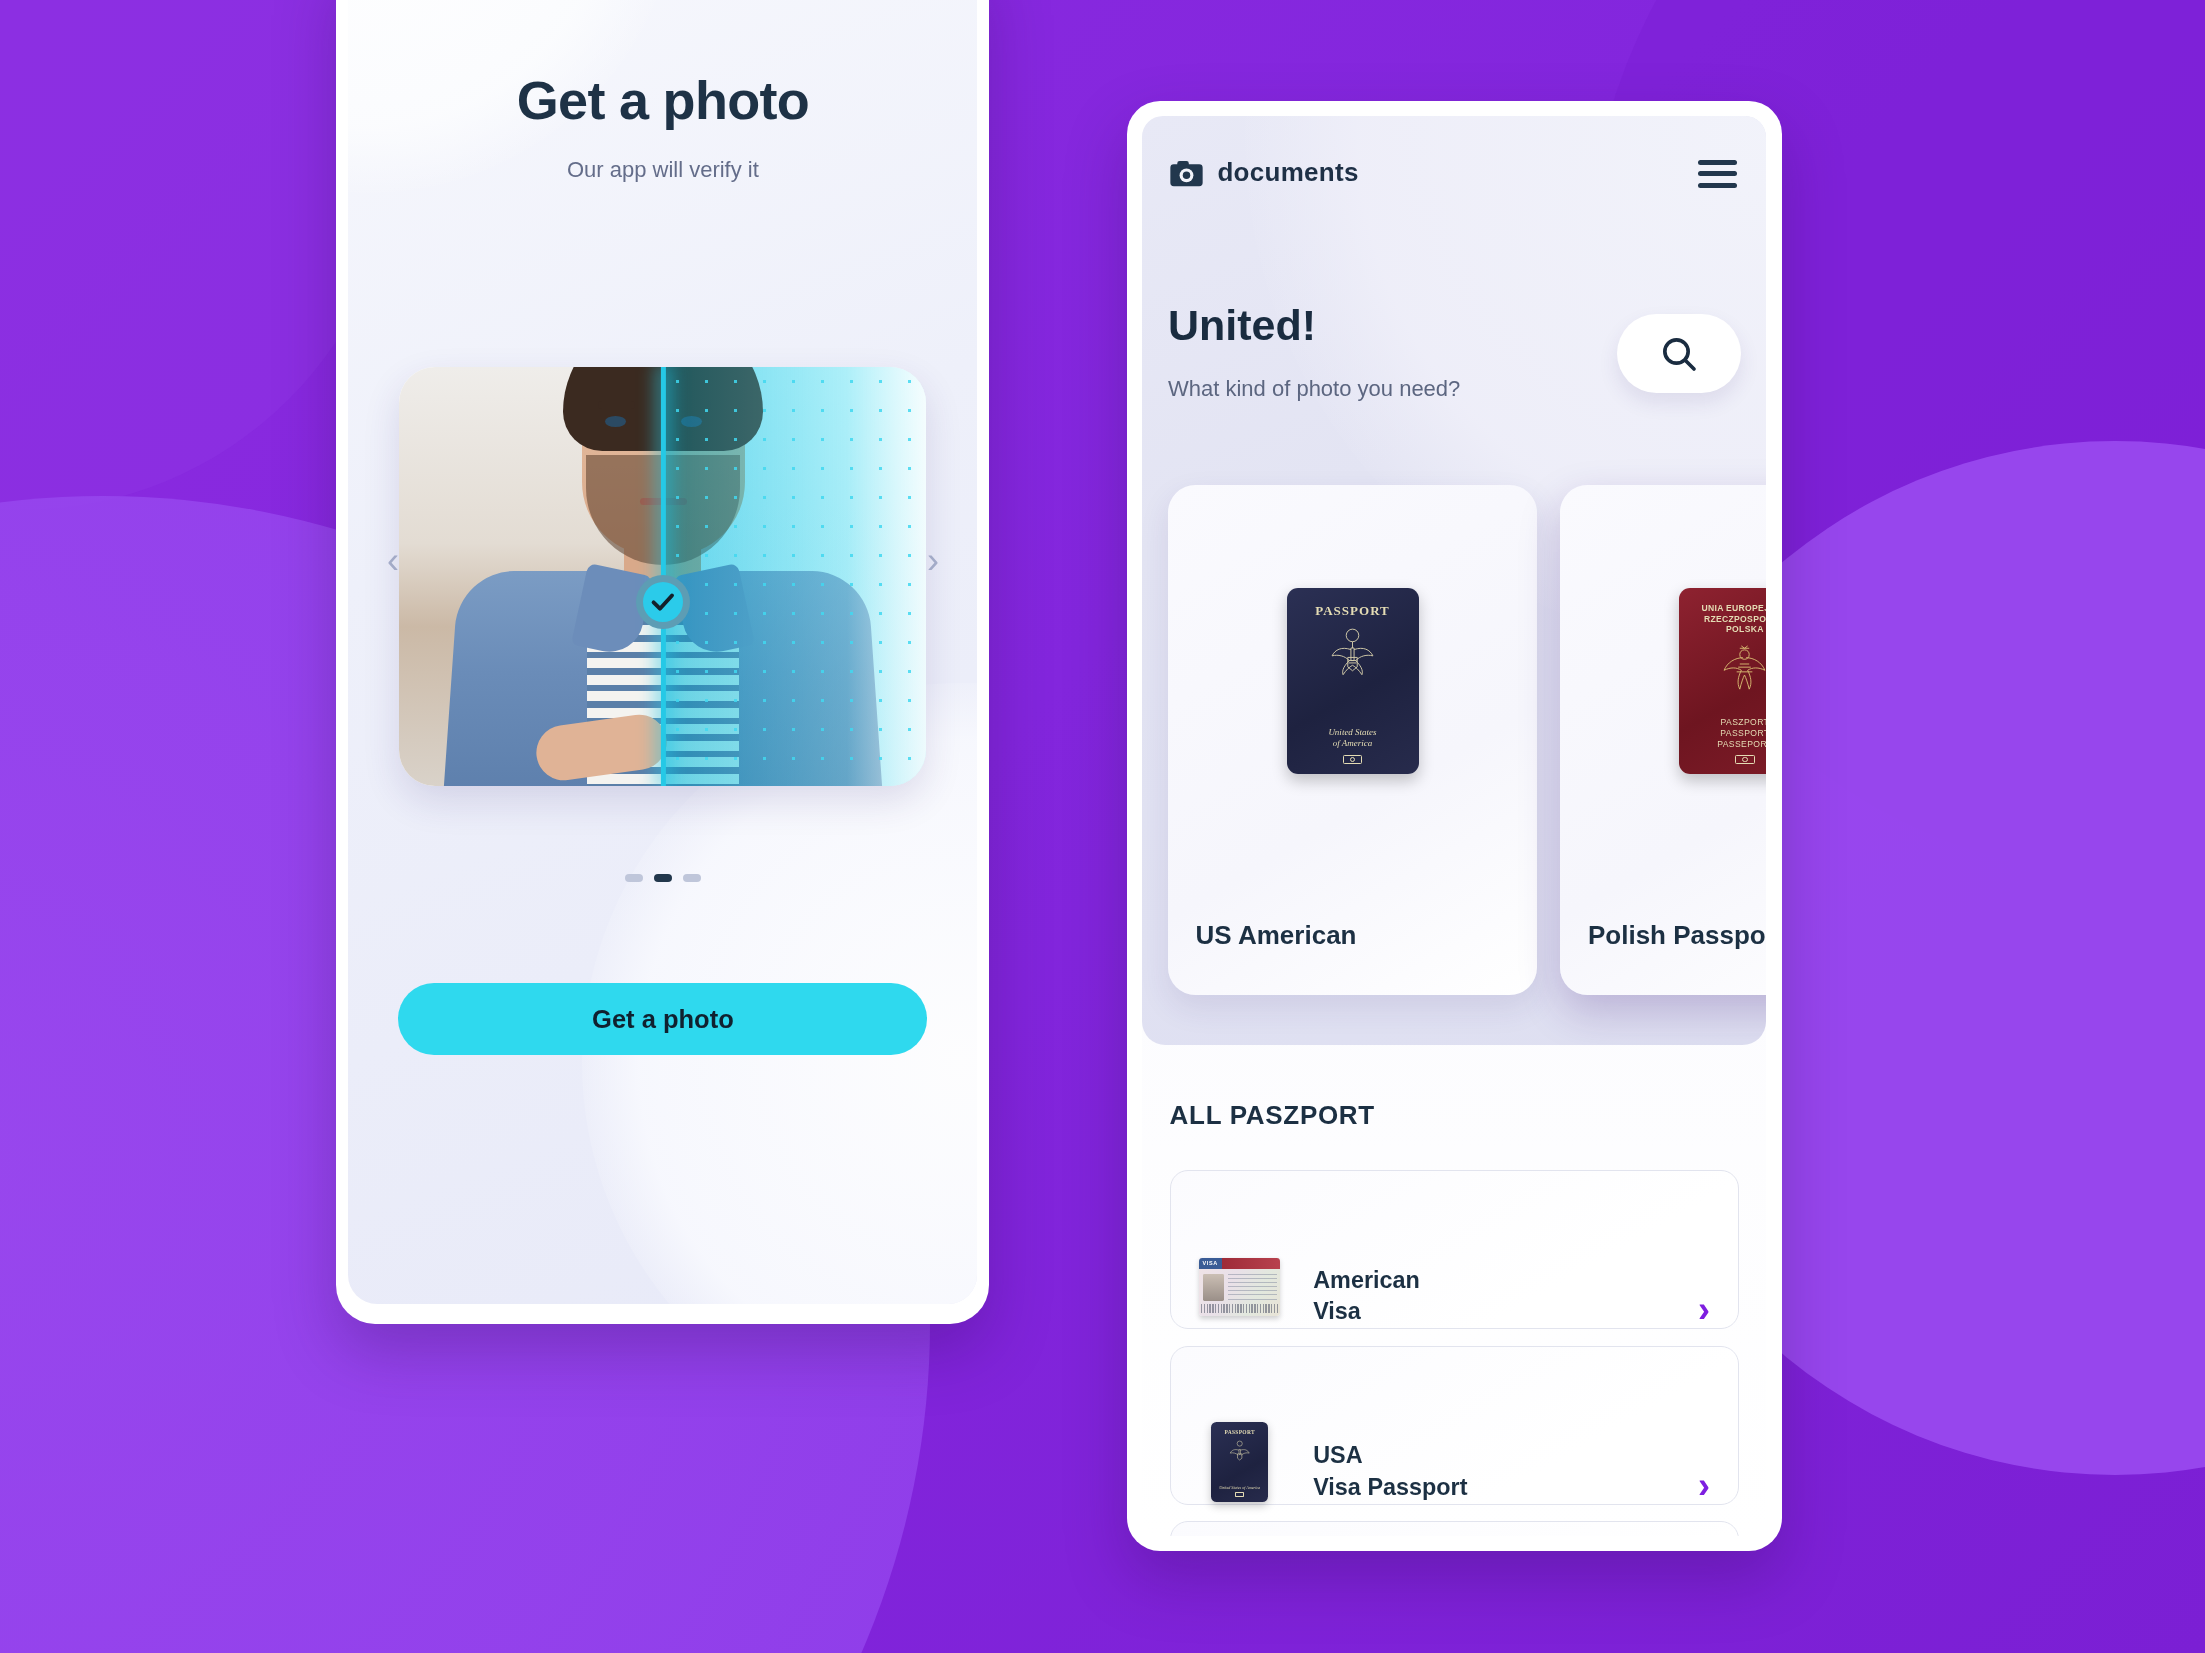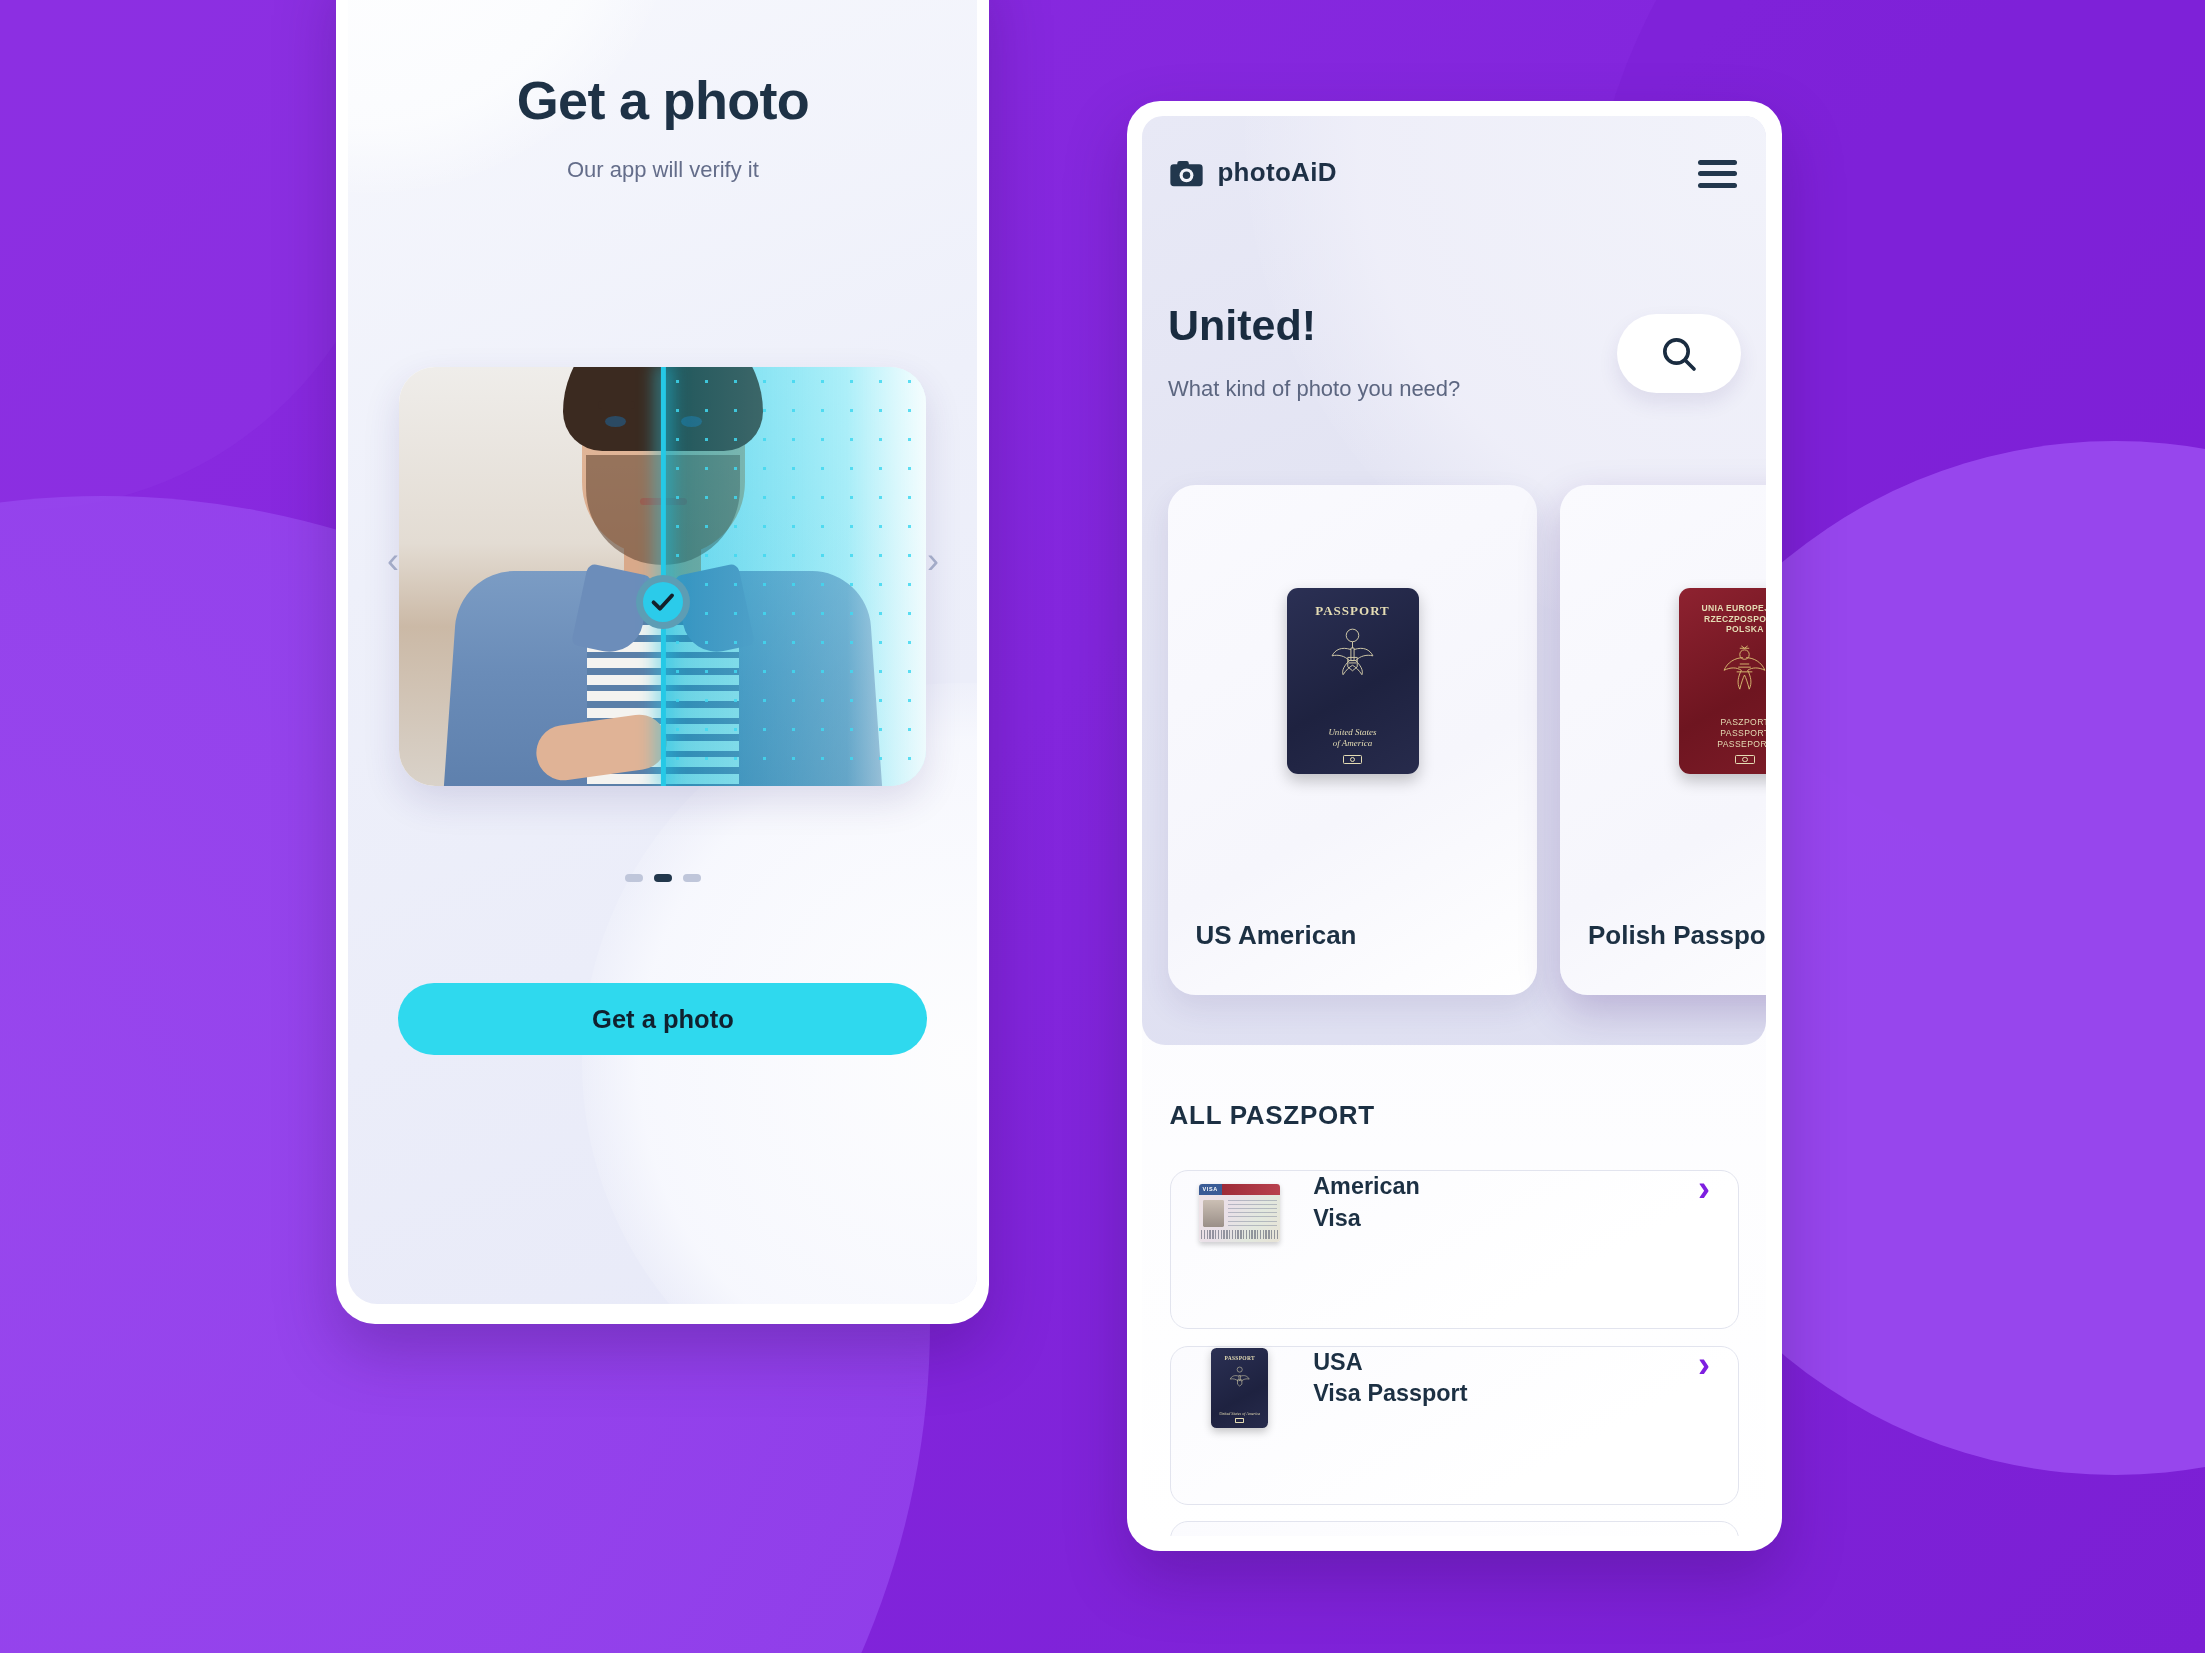--- a/index.html
+++ b/index.html
@@ -296,21 +296,21 @@
   .all-docs-title {
     position:absolute; left:27.6px; top:984px;
     font-size:26px; font-weight:700; letter-spacing:0.7px; color:#1C3043;
   }
 
   .doc-list { position:absolute; left:27.6px; top:1054px; width:569px; display:flex; flex-direction:column; gap:16.5px; }
   .doc-row {
     height:159px; border-radius:18px;
     background:linear-gradient(150deg,#FBFBFE 0%,#FFFFFF 70%);
     border:1.1px solid #E2E4EE;
-    display:flex; align-items:flex-start; padding:0 27.6px;
+    display:flex; align-items:flex-end; padding:0 27.6px;
     cursor:pointer;
   }
   .doc-thumb { width:83px; height:83px; flex:0 0 auto; display:flex; align-items:center; justify-content:center; }
   .doc-row-text { margin-left:32px; font-size:23.4px; font-weight:700; color:#1C3043; line-height:1.35; }
   .doc-chevron { margin-left:auto; color:#7E1FE0; font-size:36px; font-weight:700; line-height:1; }
 
   
   .visa-thumb { width:81px; height:58px; border-radius:3.4px; overflow:hidden; position:relative;
                 background:linear-gradient(120deg,#F0E4E6 0%,#E9E0E8 40%,#E2E8DE 70%,#E8E3D6 100%);
                 box-shadow:0 2.1px 5.5px rgba(0,0,0,.18); }
@@ -409,21 +409,21 @@
 
     <div class="top-panel">
       <div class="sweep"></div>
 
       <div class="brand">
         <svg viewBox="0 0 64 52">
           <path d="M20 5 h12 a4 4 0 0 1 4 4 v2 h18 a6 6 0 0 1 6 6 v26 a6 6 0 0 1 -6 6 h-44 a6 6 0 0 1 -6 -6 v-26 a6 6 0 0 1 6 -6 h6 v-2 a4 4 0 0 1 4 -4 z" fill="#22374D"></path>
           <circle cx="32" cy="30" r="12" fill="#F2F3FA"></circle>
           <circle cx="32" cy="30" r="6.5" fill="#22374D"></circle>
         </svg>
-        <span class="brand-text">photoAiD</span>
+        <span class="brand-text">documents</span>
       </div>
 
       <div class="hamburger">
         <span></span>
         <span></span>
         <span></span>
       </div>
 
       <div class="greet">United!</div>
       <div class="greet-sub">What kind of photo you need?</div>

